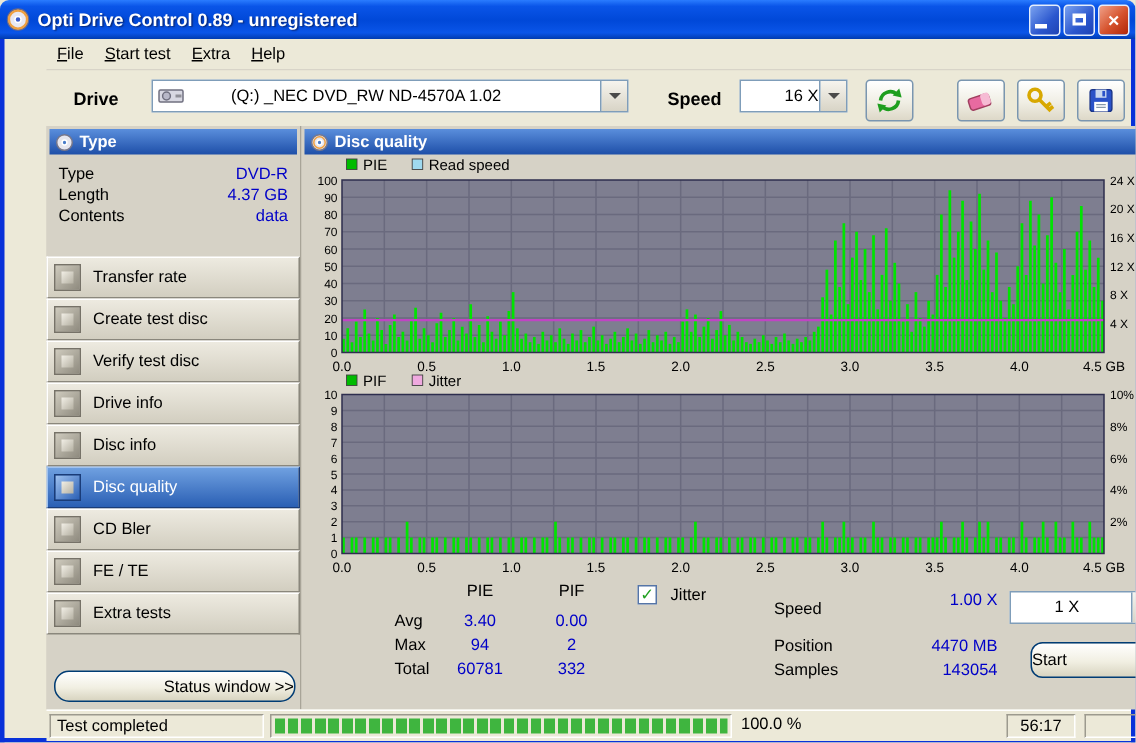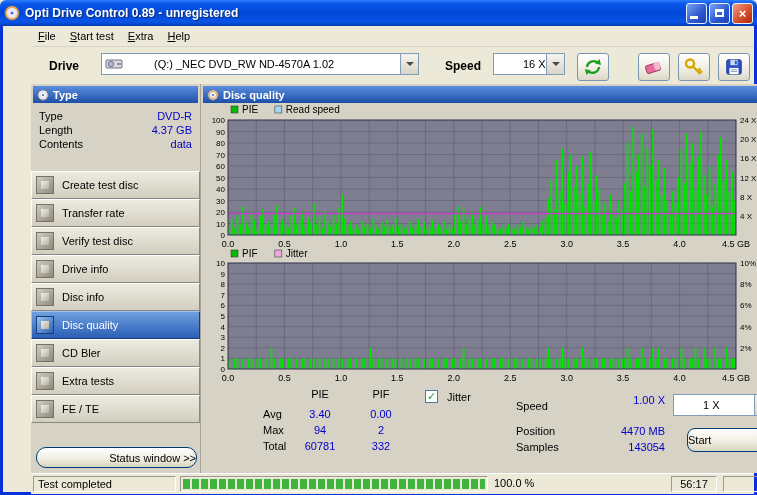--- a/index.html
+++ b/index.html
@@ -174,69 +174,69 @@
           <div class="info-row">
             <span>Contents</span>
             <span class="info-value">data</span>
           </div>
         </div>
         <div class="side-buttons">
           <div class="side-btn">
             <span class="btn-icon">
                 <span></span>
               </span>
+            <span>Transfer rate</span>
+          </div>
+          <div class="side-btn">
+            <span class="btn-icon">
+                <span></span>
+              </span>
             <span>Create test disc</span>
           </div>
           <div class="side-btn">
             <span class="btn-icon">
                 <span></span>
               </span>
-            <span>Transfer rate</span>
+            <span>Verify test disc</span>
           </div>
           <div class="side-btn">
             <span class="btn-icon">
                 <span></span>
               </span>
-            <span>Verify test disc</span>
+            <span>Drive info</span>
           </div>
           <div class="side-btn">
             <span class="btn-icon">
                 <span></span>
               </span>
-            <span>Drive info</span>
+            <span>Disc info</span>
+          </div>
+          <div class="side-btn selected">
+            <span class="btn-icon">
+                <span></span>
+              </span>
+            <span>Disc quality</span>
           </div>
           <div class="side-btn">
             <span class="btn-icon">
                 <span></span>
               </span>
-            <span>Disc info</span>
-          </div>
-          <div class="side-btn selected">
-            <span class="btn-icon">
-                <span></span>
-              </span>
-            <span>Disc quality</span>
+            <span>CD Bler</span>
           </div>
           <div class="side-btn">
             <span class="btn-icon">
                 <span></span>
               </span>
-            <span>CD Bler</span>
+            <span>FE / TE</span>
           </div>
           <div class="side-btn">
             <span class="btn-icon">
                 <span></span>
               </span>
             <span>Extra tests</span>
-          </div>
-          <div class="side-btn">
-            <span class="btn-icon">
-                <span></span>
-              </span>
-            <span>FE / TE</span>
           </div>
         </div>
         <div class="status-window-btn">
           <span>Status window &gt;&gt;</span>
         </div>
       </div>
 
       <div class="main">
         <div class="panel-header">
           <svg width="12" height="12" viewBox="0 0 12 12">

